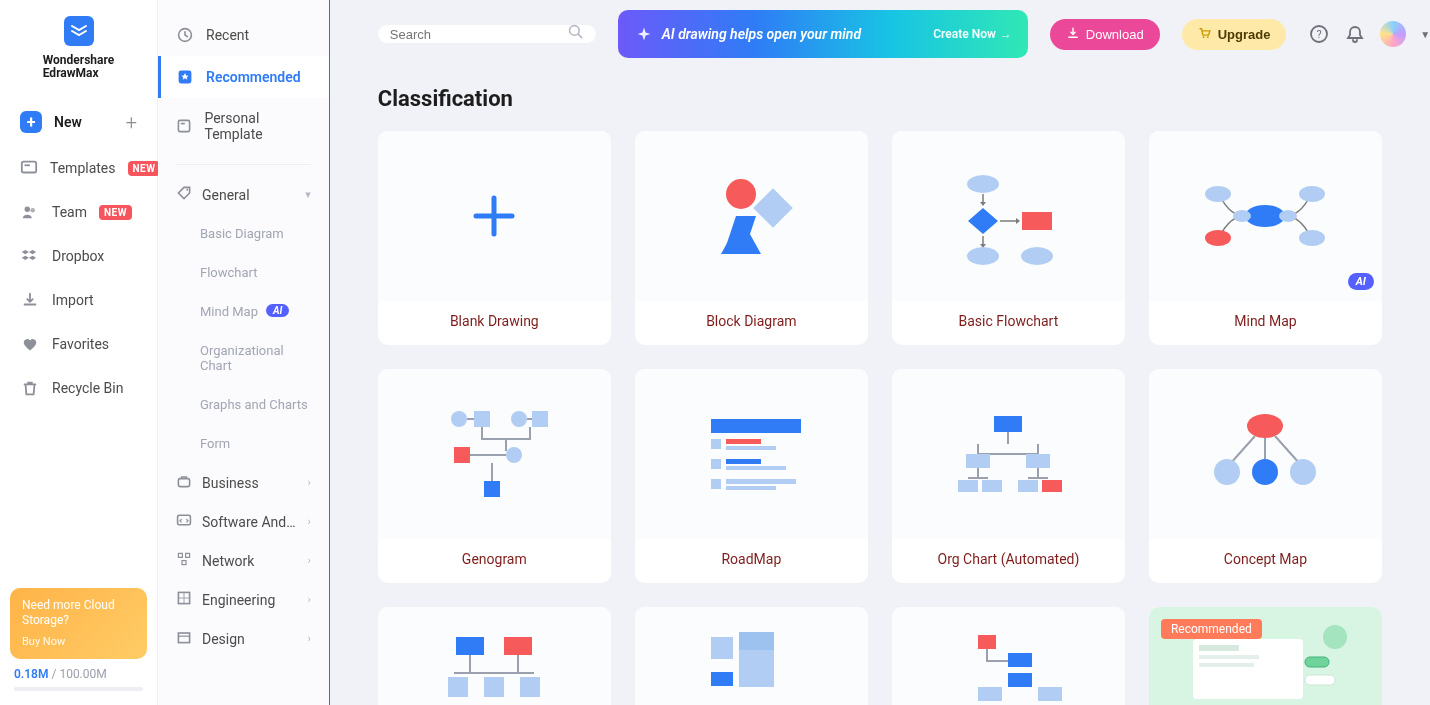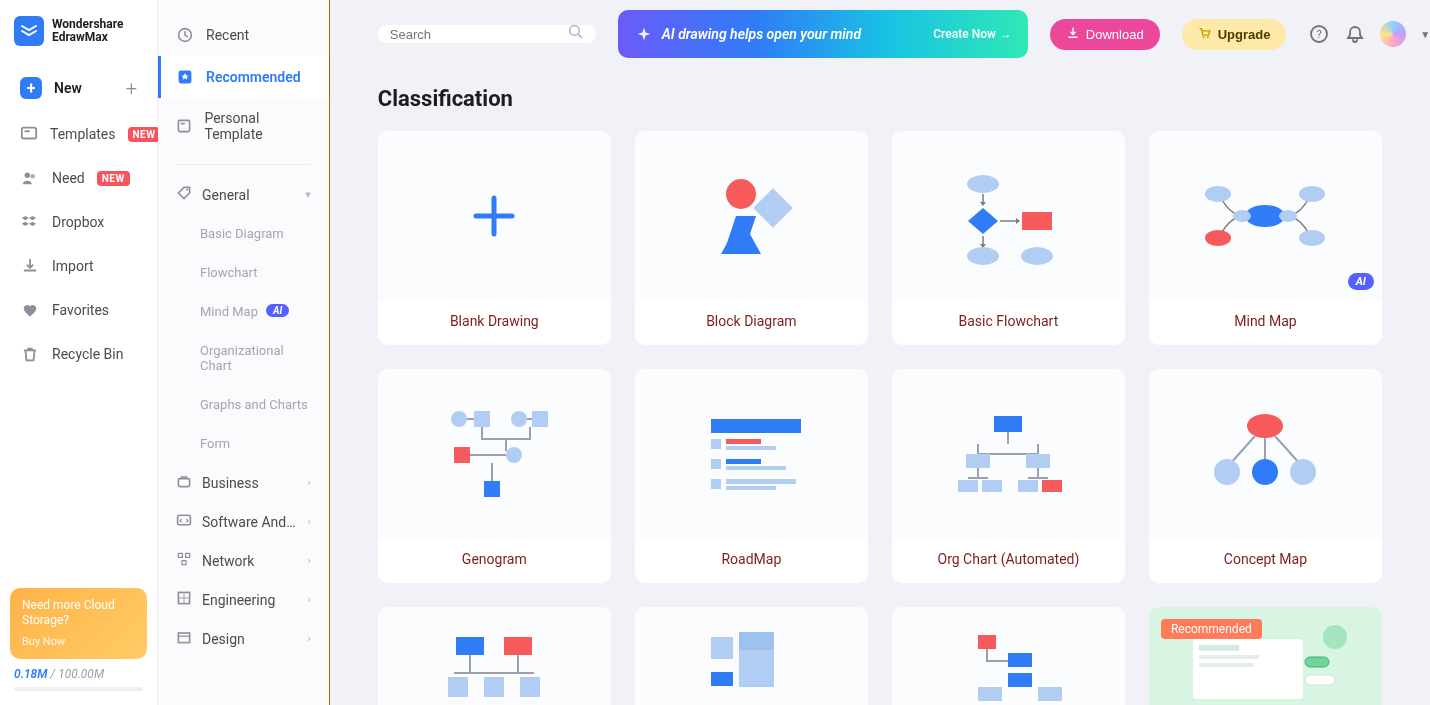--- a/index.html
+++ b/index.html
@@ -1,29 +1,29 @@
 <!DOCTYPE html>
 <html><head>
 <meta charset="utf-8">
 <style>
 * { box-sizing: border-box; margin: 0; padding: 0; }
 body { font-family: -apple-system, BlinkMacSystemFont, "Segoe UI", Roboto, sans-serif; background: #f1f2f7; width: 1430px; height: 705px; overflow: hidden; display: flex; }
 .sidebar1 { width: 158px; background: #fff; display: flex; flex-direction: column; padding: 14px 10px; border-right: 1px solid #eef0f5; }
-.brand { display: flex; align-items: center; gap: 8px; padding: 2px 4px 18px 4px; }
+.brand { display: flex; align-items: center; gap: 8px; padding: 2px 4px 18px 4px; flex-direction: column; }
 .brand-logo { width: 30px; height: 30px; background: #2f7cf6; border-radius: 6px; display:flex;align-items:center;justify-content:center;color:#fff;font-weight:700;font-size:18px; }
 .brand-text { font-size: 12px; font-weight: 700; line-height: 1.1; color: #1d1d1d; }
 .nav-item { display: flex; align-items: center; gap: 12px; padding: 12px 10px; border-radius: 8px; color: #4c4c4c; font-size: 14px; cursor: pointer; }
 .nav-item .ico { width:20px;height:20px;display:flex;align-items:center;justify-content:center;color:#5c5c5c;}
 .nav-item.active { color:#1d1d1d; font-weight:600;}
 .nav-item .plus-right { margin-left:auto; color:#8c8c8c;font-weight:300;font-size:20px;}
 .new-ico{width:22px;height:22px;background:#2f7cf6;border-radius:6px;color:#fff;display:flex;align-items:center;justify-content:center;font-size:16px;font-weight:700;}
 .badge-new{background:#f7555e;color:#fff;font-size:10px;font-weight:700;padding:2px 5px;border-radius:4px;letter-spacing:0.5px;}
 .storage-promo{margin-top:auto;background:linear-gradient(135deg,#ffb347,#ffcc66);border-radius:10px;padding:10px 12px;color:#fff;font-size:12px;line-height:1.3;position:relative;overflow:hidden;}
 .storage-promo .buy{opacity:.9;font-size:11px;margin-top:6px;}
-.storage-usage{font-size:12px;color:#9aa0ad;padding:8px 4px 0;font-style:italic;}
+.storage-usage{font-size:12px;color:#9aa0ad;padding:8px 4px 0;}
 .storage-usage .used{color:#2f7cf6;font-weight:600;}
 .storage-bar{height:4px;background:#eceef3;border-radius:3px;margin-top:6px;}
 
 .sidebar2{width:180px;background:#fbfbfd;border-right:1px solid #a16207;display:flex;flex-direction:column;padding:14px 0;overflow-y:auto;}
 .s2-item{display:flex;align-items:center;gap:12px;padding:12px 18px;font-size:14px;color:#4c4c4c;cursor:pointer;}
 .s2-item.selected{color:#2f7cf6;font-weight:600;background:#fff;border-left:3px solid #2f7cf6;padding-left:15px;}
 .s2-item .ico{width:18px;height:18px;display:flex;align-items:center;justify-content:center;color:#717585;}
 .s2-item.selected .ico{color:#2f7cf6;}
 .divider{height:1px;background:#eceef3;margin:10px 18px;}
 .s2-cat{display:flex;align-items:center;gap:10px;padding:10px 18px;font-size:14px;color:#4c4c4c;cursor:pointer;}
@@ -89,21 +89,21 @@
     <span class="badge-new">NEW</span>
   </div>
   <div class="nav-item">
     <span class="ico">
         <svg width="18" height="18" viewBox="0 0 20 20">
           <circle cx="7" cy="7" r="3" fill="#8d8f99"></circle>
           <circle cx="13" cy="8" r="2.5" fill="#8d8f99" opacity=".7"></circle>
           <path d="M2 17c0-3 3-4 5-4s5 1 5 4" fill="#8d8f99"></path>
         </svg>
       </span>
-    <span>Need</span>
+    <span>Team</span>
     <span class="badge-new">NEW</span>
   </div>
   <div class="nav-item">
     <span class="ico">
         <svg width="18" height="18" viewBox="0 0 20 20">
           <path d="M5 3l5 3-5 3-5-3 5-3zm10 0l5 3-5 3-5-3 5-3zM5 11l5 3-5 3-5-3 5-3zm10 0l5 3-5 3-5-3 5-3z" transform="scale(.8) translate(1 1)" fill="#8d8f99"></path>
         </svg>
       </span>
     <span>Dropbox</span>
   </div>

